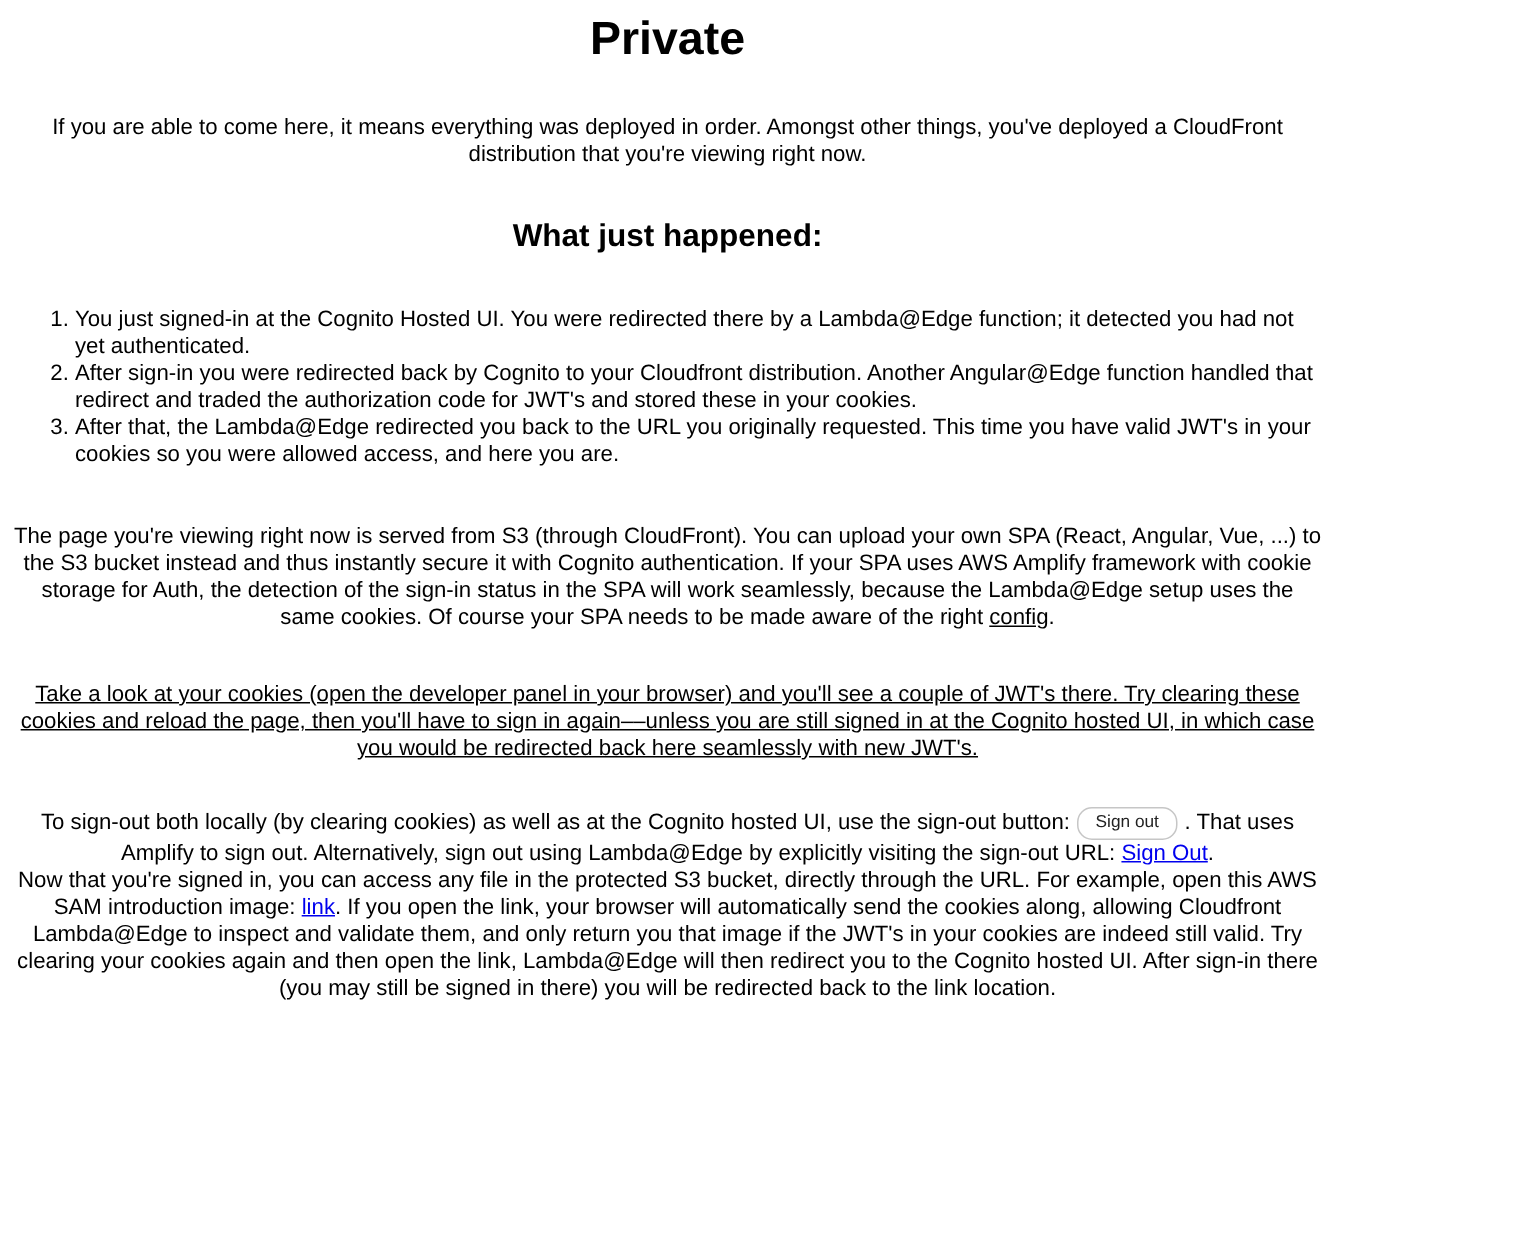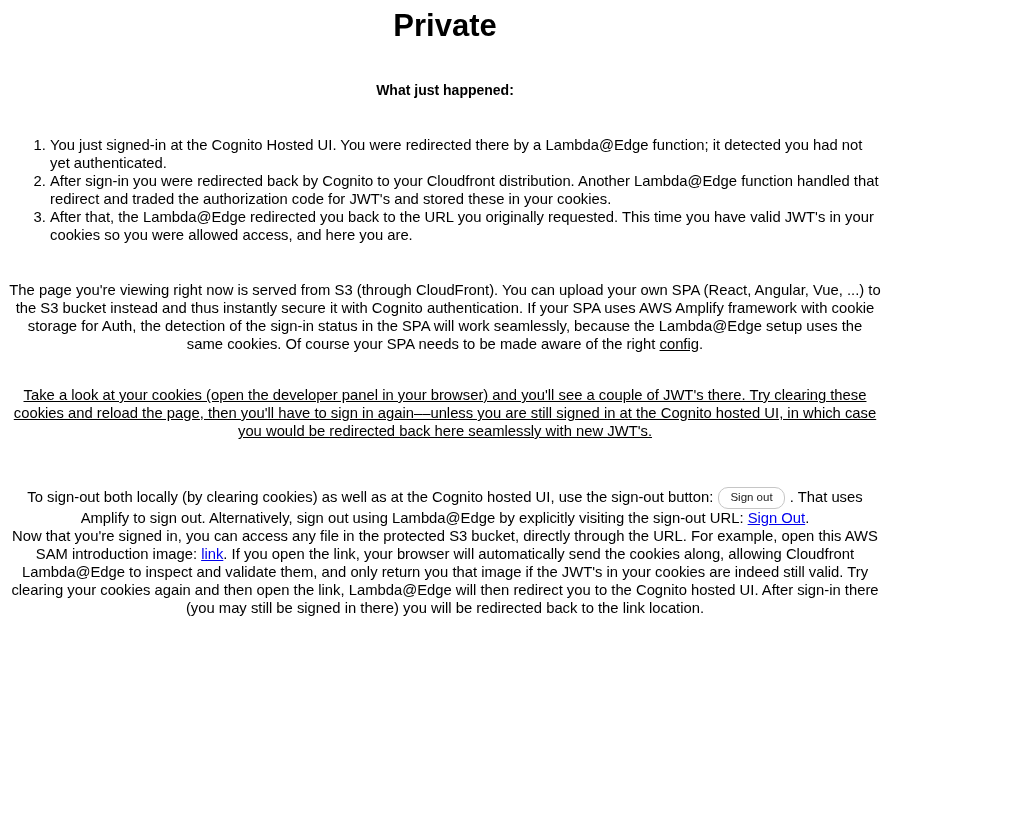--- a/index.html
+++ b/index.html
@@ -19,24 +19,24 @@
     font-size: 31px;
     line-height: 36px;
     font-weight: bold;
     margin: 0;
   }
   p { margin: 0; }
   .mt40 { margin-top: 40px; }
   .mt32 { margin-top: 32px; }
   .mt37 { margin-top: 37px; }
   .mt33 { margin-top: 33px; text-decoration: underline; }
-  .mt30 { margin-top: 47px; }
+  .mt30 { margin-top: 30px; }
   .mt31 { }
   .bold { font-weight: bold; }
-  .heading { font-weight: bold; font-size: 14px; }
+  .heading { font-weight: bold; font-size: 21px; }
   .redaction {
     display: inline-block;
     width: 186px;
     height: 19px;
     background: #000000;
     border-radius: 10px;
     vertical-align: -4px;
   }
   ol.steps {
     width: 830px;
@@ -62,26 +62,27 @@
   }
 </style>
 </head>
 <body>
 
 <div class="page">
 
   <h1 class="page-title">Private</h1>
 
 
+  <p class="mt32">If you are able to come here, it means everything was deployed in order. Amongst other things, you've deployed a CloudFront distribution that you're viewing right now.</p>
 
   <p class="heading mt37">What just happened:</p>
 
   <ol class="steps">
     <li>You just signed-in at the Cognito Hosted UI. You were redirected there by a Lambda@Edge function; it detected you had not yet authenticated.</li>
-    <li>After sign-in you were redirected back by Cognito to your Cloudfront distribution. Another Lambda@Edge function handled that redirect and traded the authorization code for JWT's and stored these in your cookies.</li>
+    <li>After sign-in you were redirected back by Cognito to your Cloudfront distribution. Another Angular@Edge function handled that redirect and traded the authorization code for JWT's and stored these in your cookies.</li>
     <li>After that, the Lambda@Edge redirected you back to the URL you originally requested. This time you have valid JWT's in your cookies so you were allowed access, and here you are.</li>
   </ol>
 
 
   <p class="mt37"><span>The page you're viewing right now is served from S3 (through CloudFront). You can upload your own SPA (React, Angular, Vue, ...) to the S3 bucket instead and thus instantly secure it with Cognito authentication. If your SPA uses AWS Amplify framework with cookie storage for Auth, the detection of the sign-in status in the SPA will work seamlessly, because the Lambda@Edge setup uses the same cookies. Of course your SPA needs to be made aware of the right </span><a class="plain-link" href="#">config</a><span>.</span></p>
 
   <p class="mt33">Take a look at your cookies (open the developer panel in your browser) and you'll see a couple of JWT's there. Try clearing these cookies and reload the page, then you'll have to sign in again––unless you are still signed in at the Cognito hosted UI, in which case you would be redirected back here seamlessly with new JWT's.</p>
 
   <p class="mt30"><span>To sign-out both locally (by clearing cookies) as well as at the Cognito hosted UI, use the sign-out button: </span><button class="signout-button" type="button">Sign out</button><span> . That uses Amplify to sign out. Alternatively, sign out using Lambda@Edge by explicitly visiting the sign-out URL: </span><a class="blue-link" href="#">Sign Out</a><span>.</span></p>
 

